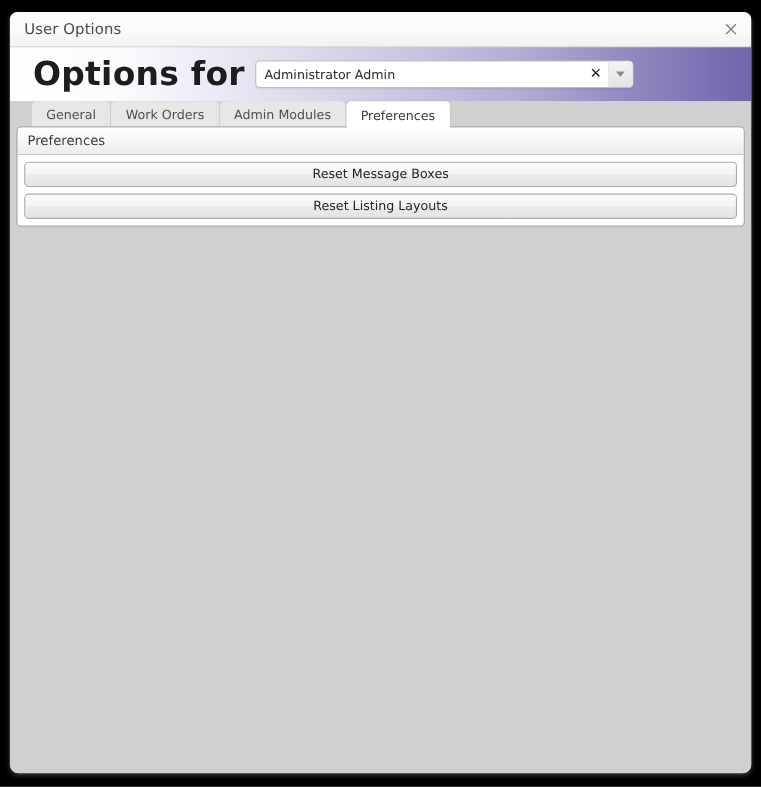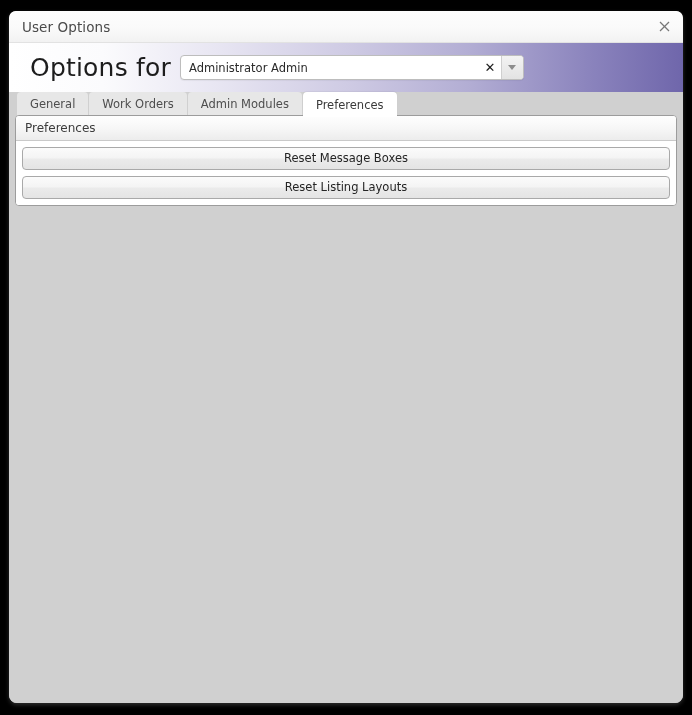--- a/index.html
+++ b/index.html
@@ -75,23 +75,23 @@
         #cfcbe4 50%,
         #b3aed4 68%,
         #8b84bd 86%,
         #6f66ab 100%);
     display: flex;
     align-items: center;
     padding-left: 21px;
     box-sizing: border-box;
   }
   #header-band .options-label {
-    font-size: 25px;
+    font-size: 30px;
     color: #1d1d1d;
-    font-weight: 400;
+    font-weight: 700;
     letter-spacing: 0.2px;
     white-space: nowrap;
     line-height: 1;
   }
 
   
   #user-combo {
     position: relative;
     margin-left: 9px;
     width: 344px;
@@ -146,21 +146,21 @@
   }
 
   
   #tabstrip {
     position: relative;
     flex: 0 0 23px;
     height: 23px;
     background: #d0d0d0;
     display: flex;
     align-items: center;
-    padding-left: 8px;
+    padding-left: 20px;
     box-sizing: border-box;
   }
   .tab {
     position: relative;
     height: 23px;
     padding: 0 13px;
     display: flex;
     align-items: center;
     font-size: 11.5px;
     color: #4e4e4e;

